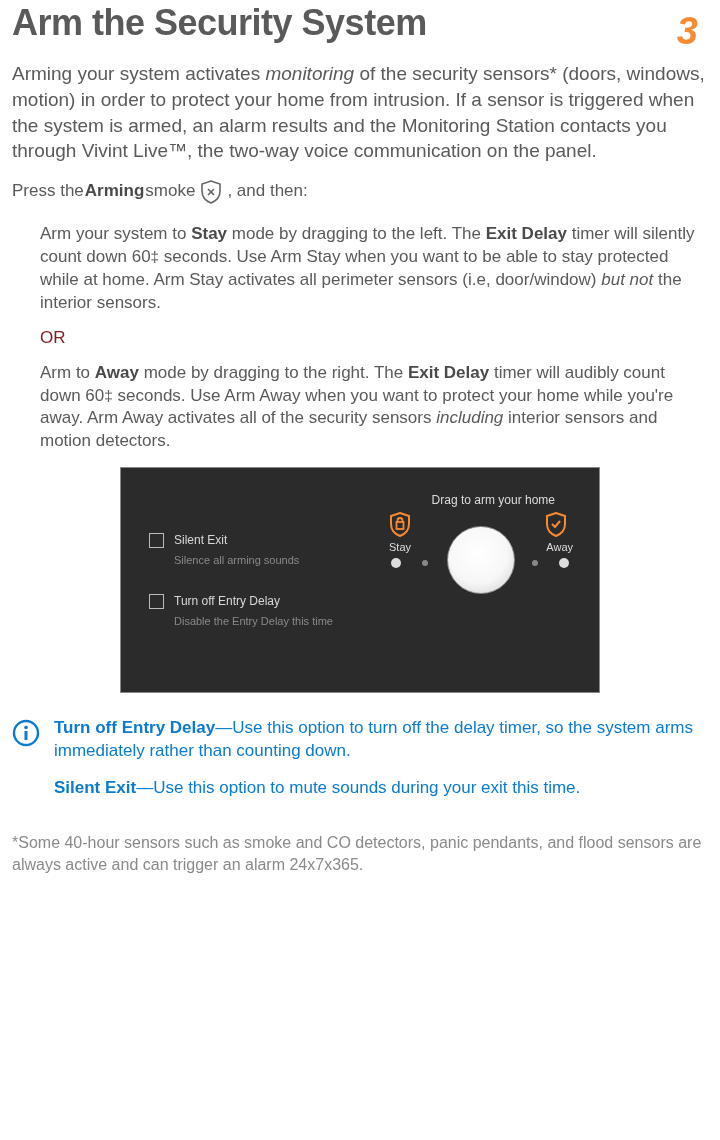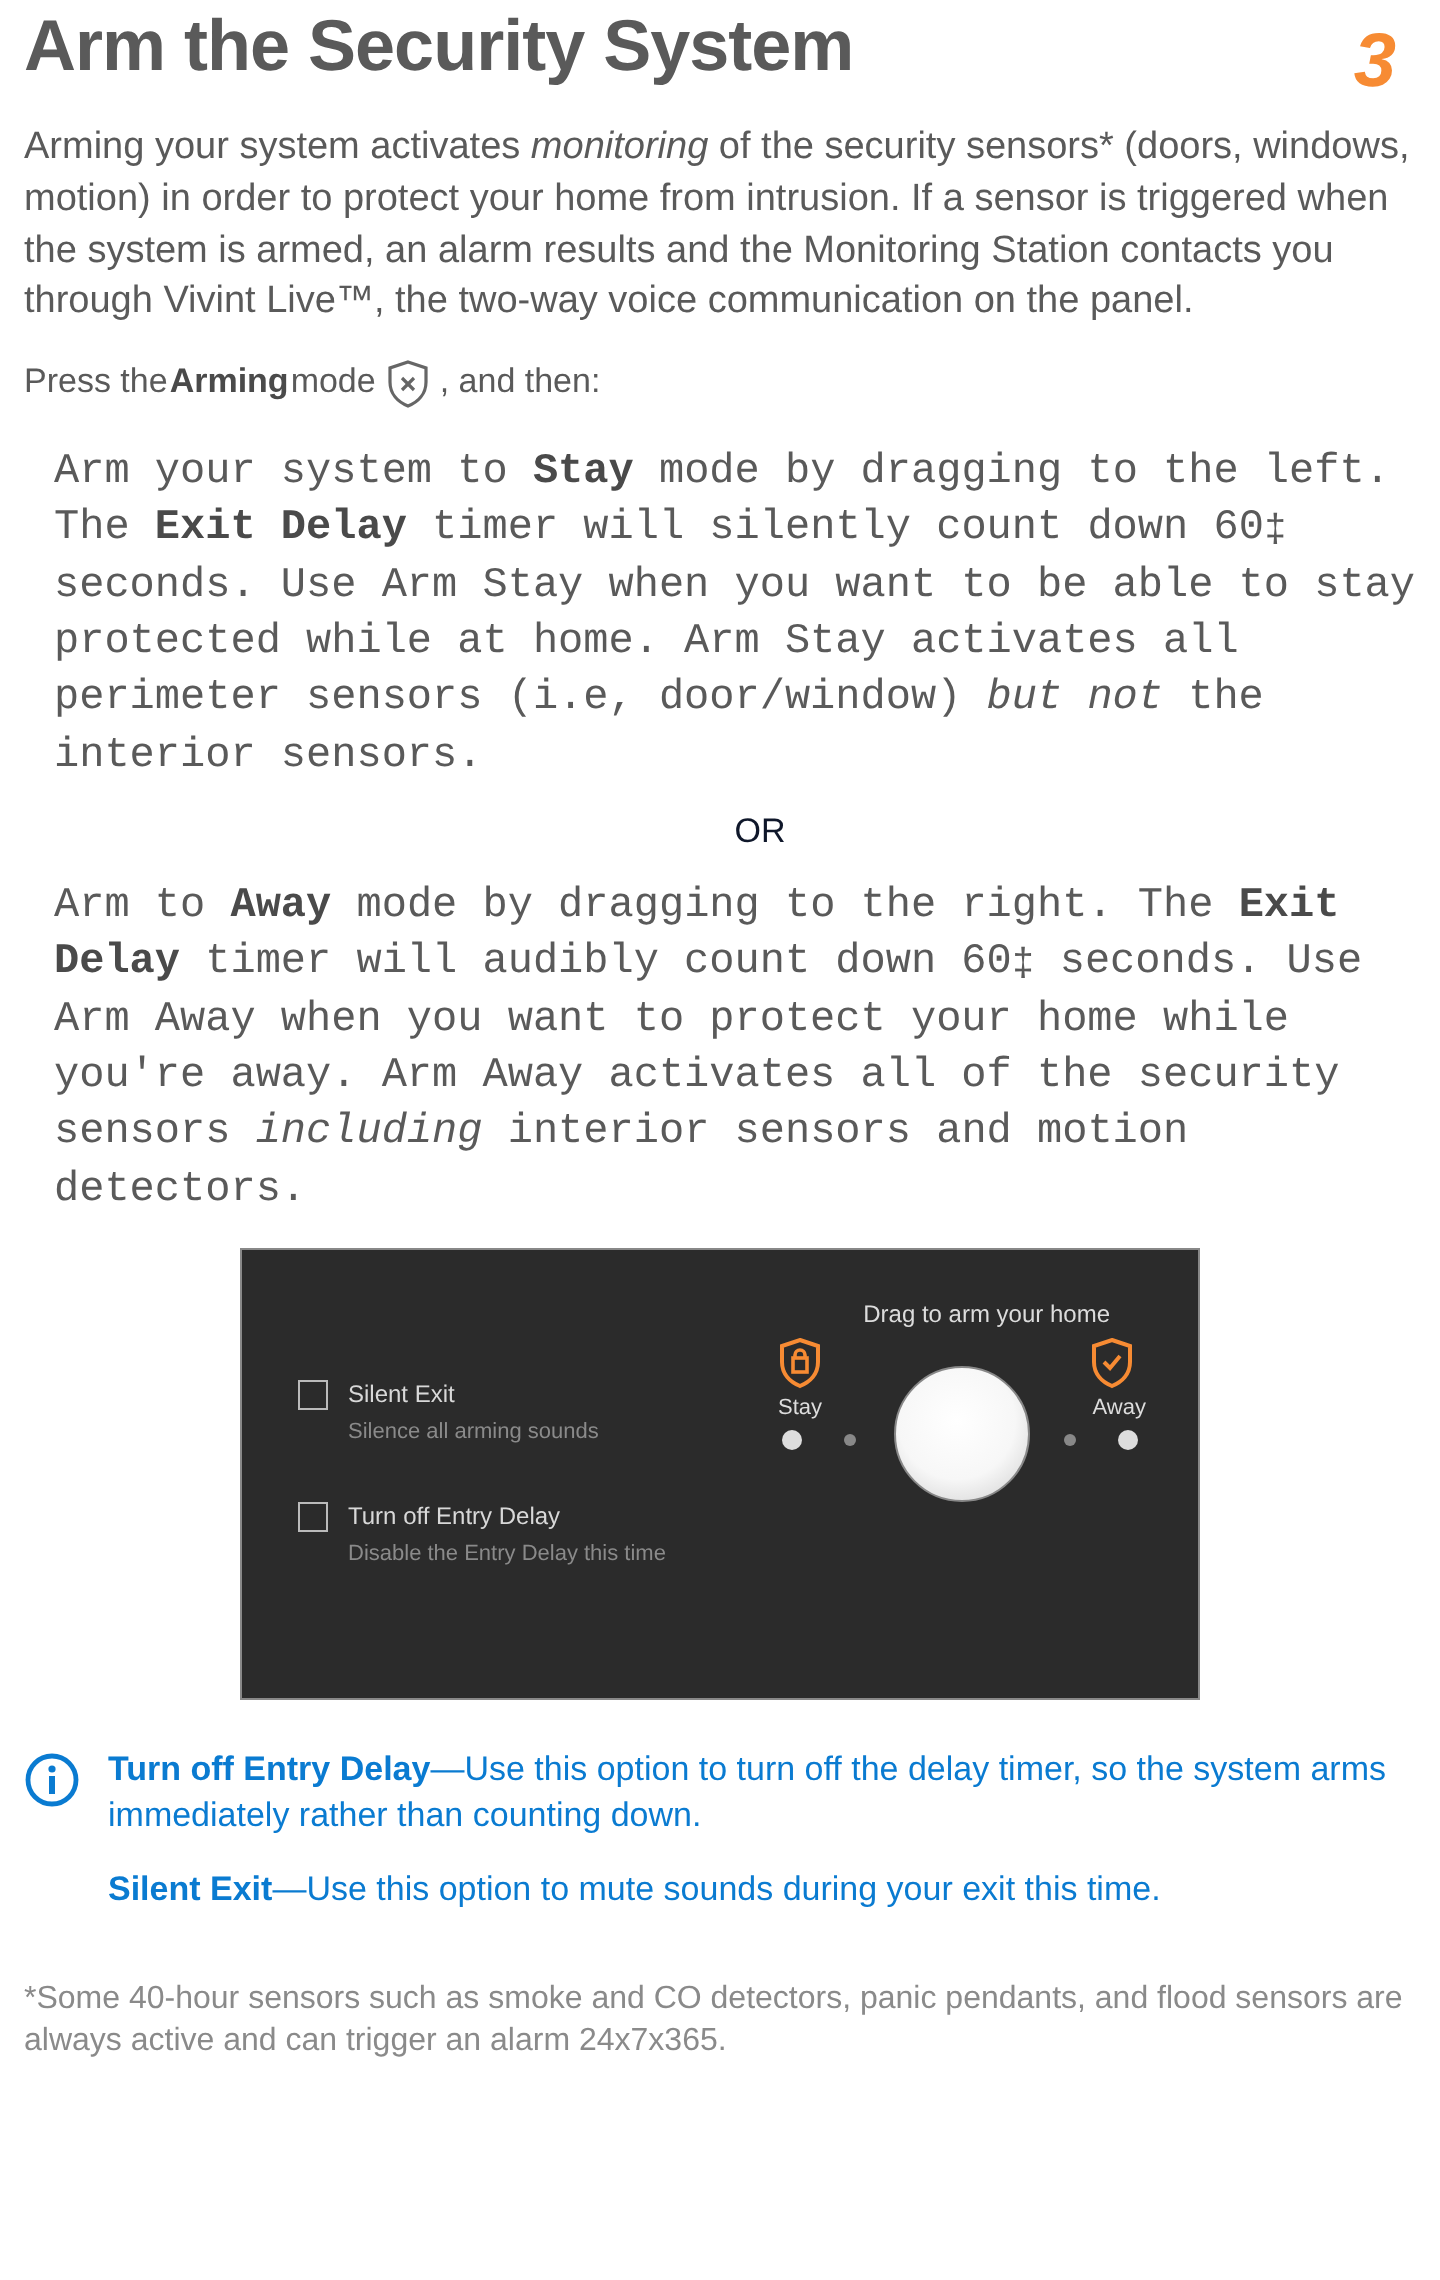--- a/index.html
+++ b/index.html
@@ -43,33 +43,31 @@
       flex-wrap: wrap;
       gap: 1px;
     }
     .bold { font-weight: 700; color: #4a4a4a; }
     .shield-small {
       display: inline-block;
       vertical-align: middle;
       margin: 0 4px;
     }
     .step {
-      font-size: 21px;
-      color: #5a5a5a;
-      margin-left: 15px;
+      font-size: 17px;
+      color: #5a5a5a;
+      margin-left: 28px;
       margin-bottom: 12px;
-      font-family: Liberation Mono, monospace;
     }
     .step .ital { font-style: italic; }
     .or-sep {
       font-size: 17px;
-      color: #0f172a;
-      margin-left: 40px;
+      color: #7f1d1d;
+      margin-left: 28px;
       margin-bottom: 12px;
-      text-align: center;
     }
     .panel-wrap {
       display: flex;
       justify-content: center;
       margin: 14px 0 24px 0;
     }
     .panel {
       width: 480px;
       height: 226px;
       background: #2b2b2b;
@@ -164,21 +162,21 @@
 
 <h1>Arm the Security System</h1>
 
 <p class="intro">
   <span>Arming your system activates </span><span class="ital">monitoring</span><span> of the security sensors* (doors, windows, motion) in order to protect your home from intrusion. If a sensor is triggered when the system is armed, an alarm results and the Monitoring Station contacts you through Vivint Live™, the two-way voice communication on the panel.</span>
 </p>
 
 <p class="press-line">
   <span>Press the </span>
   <span class="bold">Arming</span>
-  <span> mode </span>
+  <span> smoke </span>
   <span class="shield-small">
     <svg width="22" height="24" viewBox="0 0 22 24">
       <path d="M11 1 L20 4 V11 C20 17 16 21 11 23 C6 21 2 17 2 11 V4 Z" fill="none" stroke="#666" stroke-width="1.6"></path>
       <line x1="8" y1="9" x2="14" y2="15" stroke="#666" stroke-width="1.6"></line>
       <line x1="14" y1="9" x2="8" y2="15" stroke="#666" stroke-width="1.6"></line>
     </svg>
   </span>
   <span>, and then:</span>
 </p>
 

